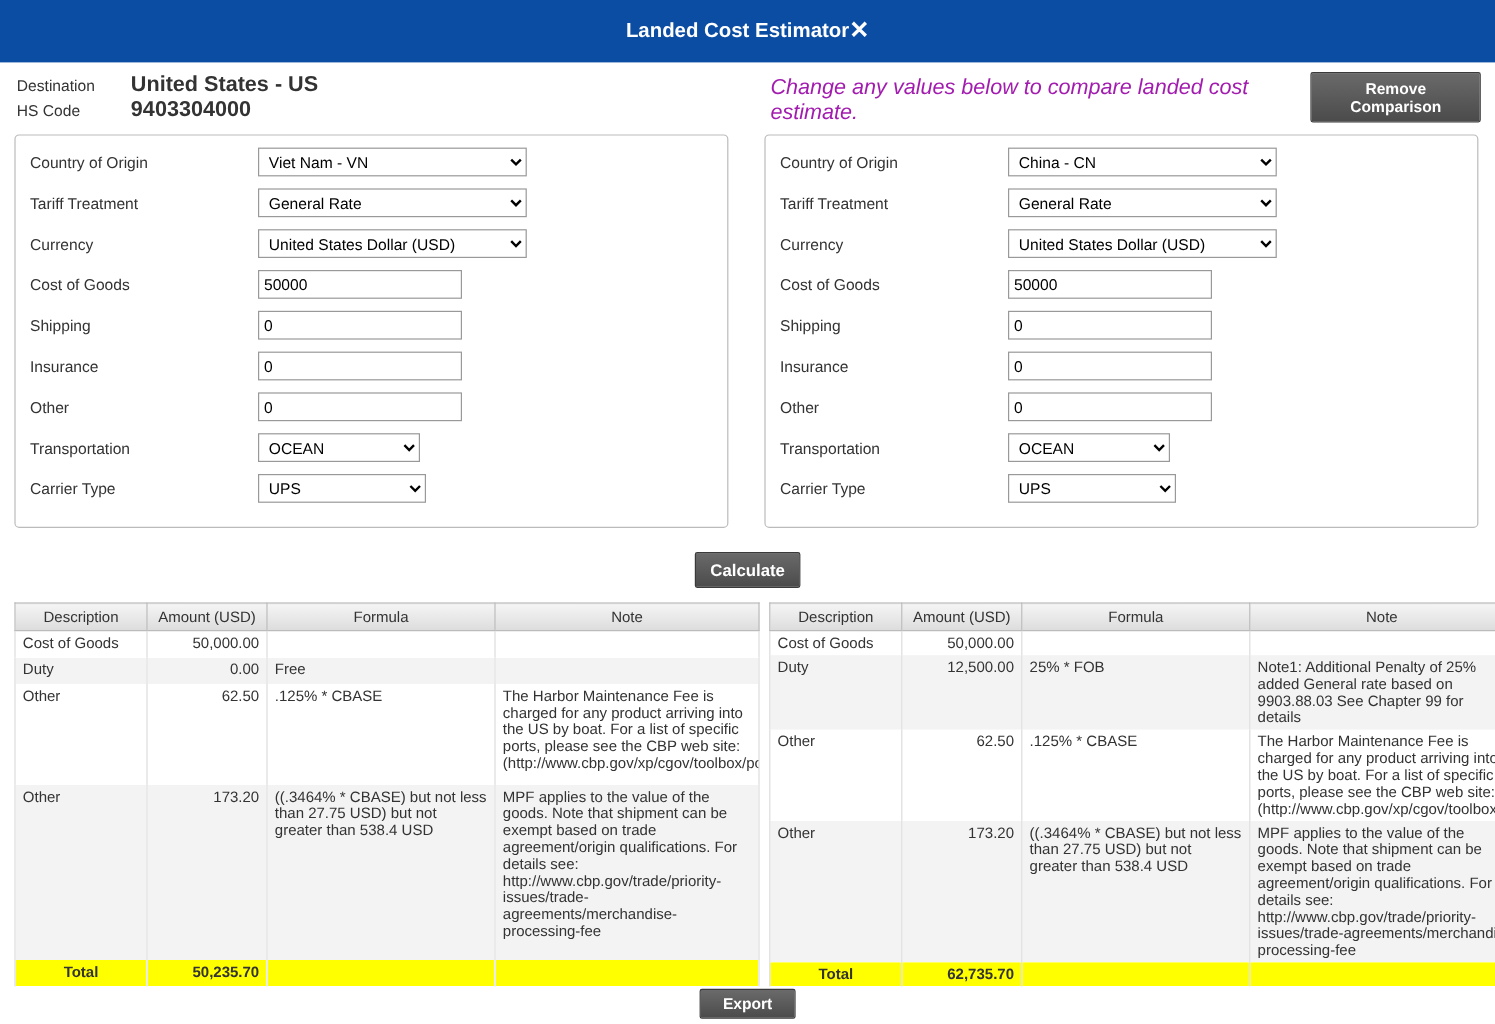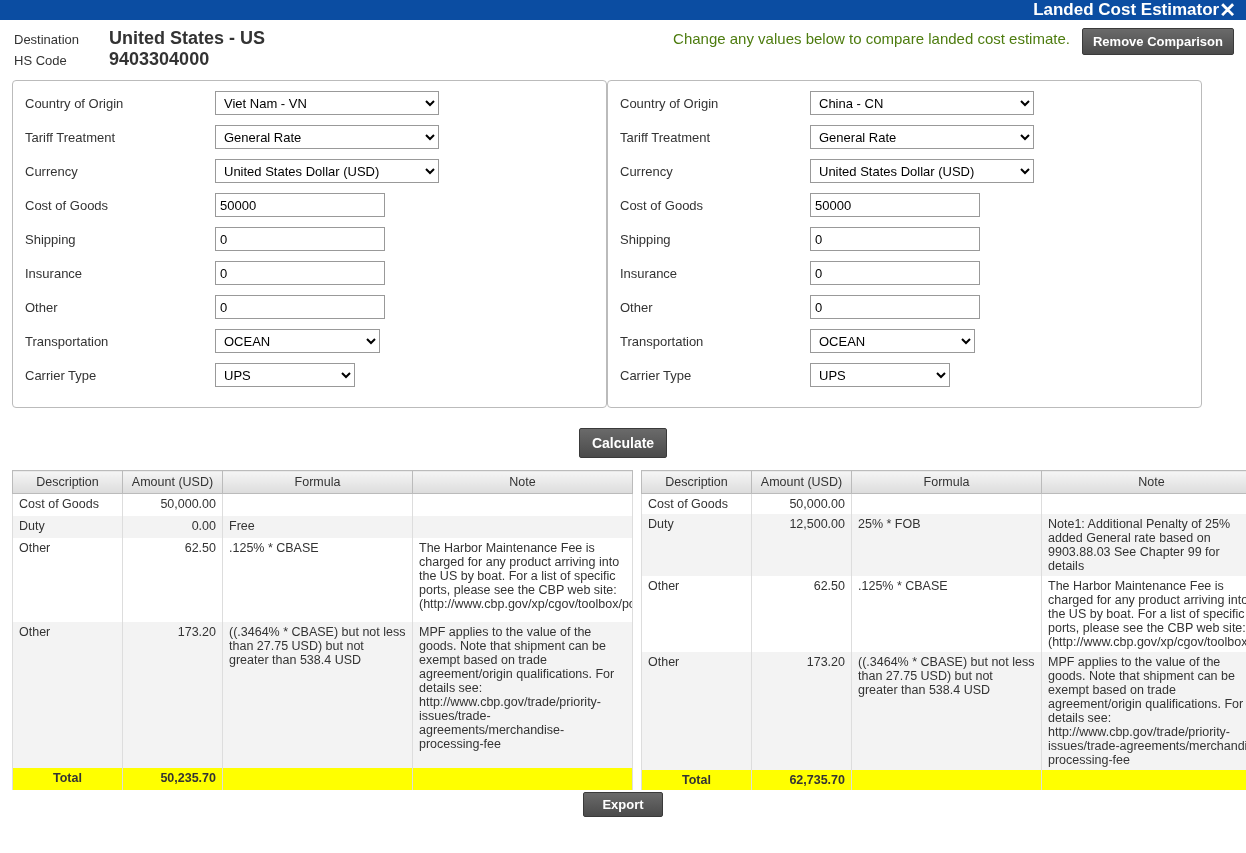--- a/index.html
+++ b/index.html
@@ -12,23 +12,23 @@
   font-size: 13px;
   color: #333;
   background: #fff;
   width: 1246px;
 }
 .titlebar {
   background: #0b4da2;
   color: #fff;
   font-weight: bold;
   font-size: 17px;
-  padding: 0 10px;
+  padding: 16px 10px;
   display: flex;
-  justify-content: flex-end;
+  justify-content: center;
   align-items: center;
 }
 .titlebar .close {
   font-size: 20px;
   font-weight: bold;
   cursor: pointer;
   line-height: 1;
 }
 .content {
   padding: 8px 12px;
@@ -46,37 +46,39 @@
   font-size: 13px;
   color: #333;
 }
 .info-value {
   display: table-cell;
   font-weight: bold;
   font-size: 18px;
 }
 .compare-hint {
   margin-left: auto;
-  color: #4d7c0f;
-  font-size: 15px;
+  color: #a21caf;
+  font-size: 18px;
   padding: 2px 12px 0 0;
+  font-style: italic;
 }
 .remove-btn {
   background: #555;
   background: linear-gradient(#6a6a6a, #4b4b4b);
   color: #fff;
   font-weight: bold;
   font-size: 13px;
   border: 1px solid #3a3a3a;
   padding: 5px 10px;
   cursor: pointer;
   border-radius: 2px;
 }
 .panels {
   display: flex;
+  gap: 30px;
   margin-top: 4px;
 }
 .panel {
   border: 1px solid #bbb;
   border-radius: 4px;
   padding: 10px 12px;
   width: 595px;
 }
 .form-row {
   display: flex;
@@ -90,21 +92,21 @@
 }
 .form-control select,
 .form-control input {
   font-size: 13px;
   padding: 3px 4px;
   border: 1px solid #999;
   background: #fff;
   height: 24px;
 }
 .form-control select.w-lg { width: 224px; }
-.form-control select.w-md { width: 165px; }
+.form-control select.w-md { width: 135px; }
 .form-control select.w-sm { width: 140px; }
 .form-control input.w-txt { width: 170px; }
 .calc-row {
   text-align: center;
   margin: 20px 0 12px;
 }
 .calc-btn, .export-btn {
   background: linear-gradient(#6a6a6a, #4b4b4b);
   color: #fff;
   font-weight: bold;

